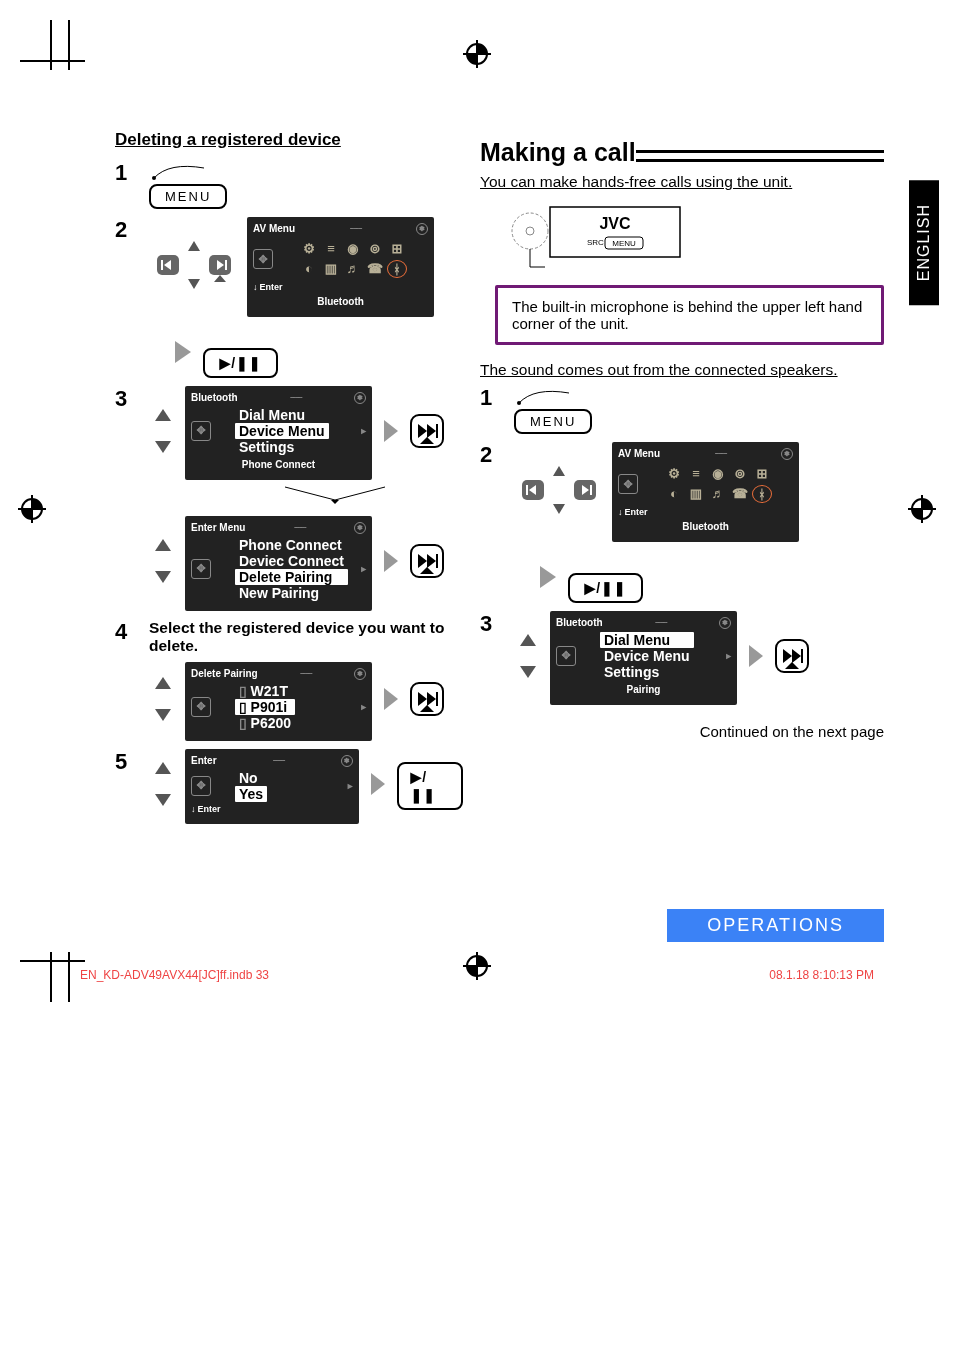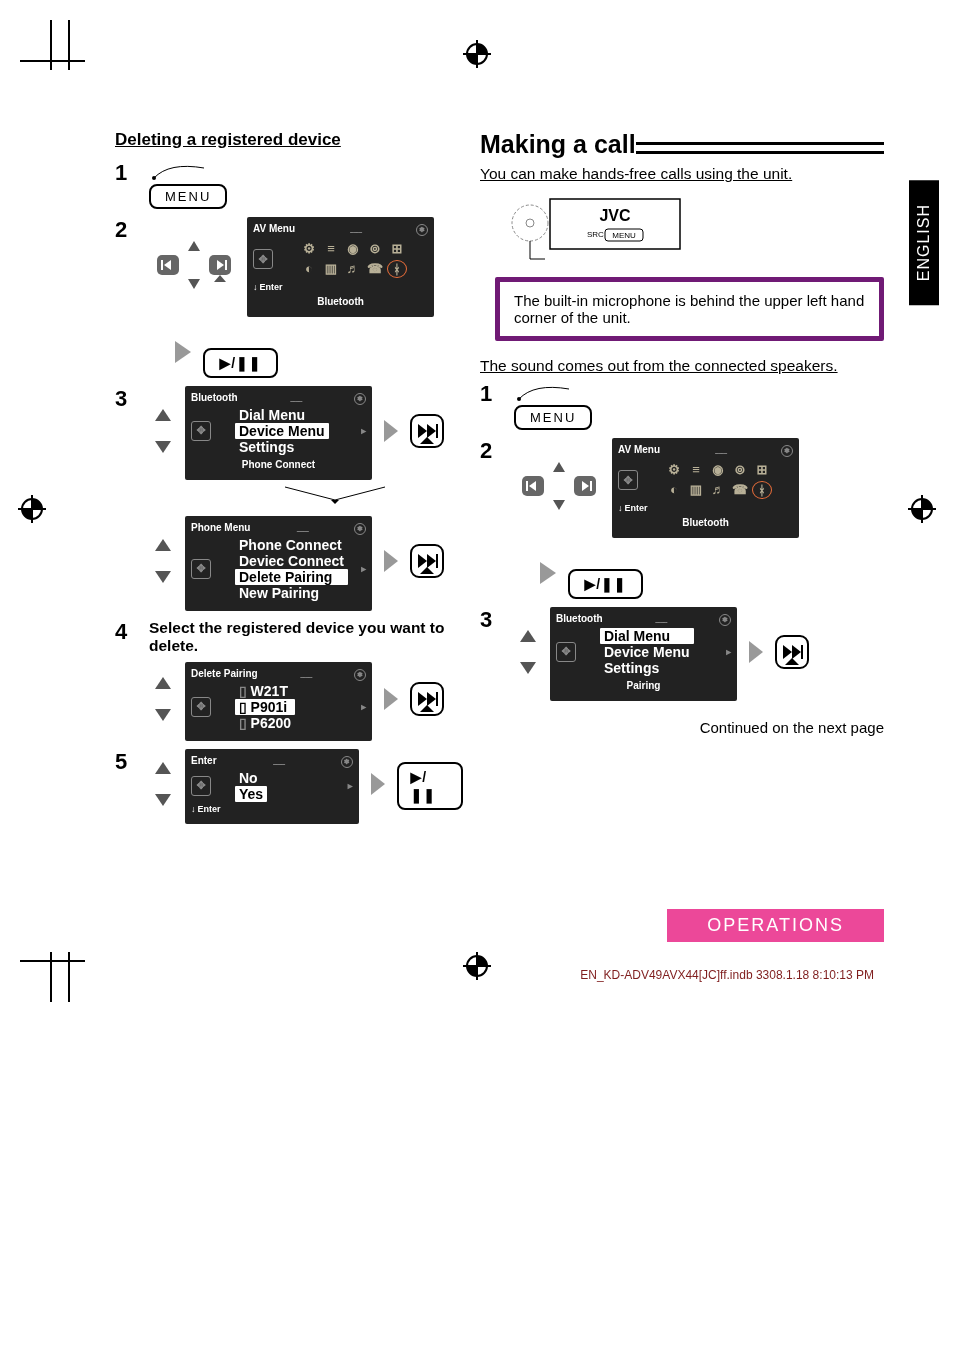--- a/index.html
+++ b/index.html
@@ -51,20 +51,21 @@
     text-decoration: underline;
     margin-bottom: 10px;
   }
   .section-title {
     font-weight: 700;
     font-size: 25px;
     display: flex;
     align-items: center;
     gap: 0;
     margin-bottom: 6px;
+    margin-top: 8px;
   }
   .title-bar {
     flex: 1;
     height: 6px;
     border-top: 3px solid #000;
     border-bottom: 3px solid #000;
     margin-top: 6px;
   }
 
   .step-row { display: flex; align-items: flex-start; margin-bottom: 8px; gap: 12px;}
@@ -119,21 +120,21 @@
     font-size:16px;
     letter-spacing:1px;
     padding: 24px 6px;
     writing-mode: vertical-rl;
     transform: rotate(180deg);
     border-radius:0;
   }
 
   .jvc-box { margin: 10px 0 10px 25px;}
   .speech-callout {
-    border:5px solid #701a75;
+    border:3px solid #701a75;
     padding:10px 14px;
     font-size:15px;
     margin: 6px 0 16px 15px;
     position:relative;
     border-radius:2px;
   }
 
   .body-text { font-size:15.5px; margin-bottom:6px;text-decoration:underline;}
 
   .continued { text-align:right; font-size:15px; margin-top:18px;}
@@ -142,36 +143,36 @@
   .footer {
     position: absolute;
     left: 0; right: 0; bottom: 88px;
     text-align:center;
     font-size:14px;
   }
   .ops-bar {
     position:absolute;
     right:70px;
     bottom:80px;
-    background:#ec4899;
+    background:#3b82f6;
     color:#fff;
     font-size:18px;
     letter-spacing:2px;
     padding:6px 40px;
   }
   .imprint {
     position:absolute;
     left:80px; right:80px; bottom:40px;
     display:flex;
-    justify-content:flex-end;
+    justify-content:space-between;
     font-size:12px;
-    color:#7f1d1d;
-  }
-
-  .sc-header { display:flex; justify-content:space-between; align-items:flex-end; padding-bottom:2px;}
+    color:#ef4444;
+  }
+
+  .sc-header { display:flex; justify-content:space-between; align-items:flex-start; padding-bottom:2px;}
   .sc-header .dash { letter-spacing:-1px; font-size:8px; color:#888;}
   .sc-header .bt-ic { width:10px; height:10px; border:1px solid #888; border-radius:50%; font-size:7px; display:flex; align-items:center; justify-content:center; color:#888;}
   
   .enter-arrow { display:flex; align-items:center; gap:2px; font-size:9px; margin-top:2px;}
   
   .inline-row { display:flex; align-items:center; gap:8px; flex-wrap:nowrap;}
   
   .play-pause-glyph { font-family: Arial; font-weight:bold; font-size:14px; letter-spacing:1px;}
 </style>
 </head>
@@ -333,21 +334,21 @@
                 <polygon points="56,16 64,16 60,20" fill="#000"></polygon>
               </svg></div>
 
           <div class="inline-row">
             <span><svg width="28" height="56">
                   <polygon points="14,6 6,18 22,18" fill="#555"></polygon>
                   <polygon points="14,50 6,38 22,38" fill="#555"></polygon>
                 </svg></span>
             <div class="screen">
               <div class="sc-header">
-                  <span class="sc-title">Phone Menu</span>
+                  <span class="sc-title">Enter Menu</span>
                   <span class="dash">-------</span>
                   <span class="bt-ic">✽</span>
                 </div>
               <div style="display:flex; gap:4px; align-items:center;">
                 <div class="cross-icon">✥</div>
                 <div class="sc-list">
                   <div class="sc-item">Phone Connect</div>
                   <div class="sc-item">Deviec Connect</div>
                   <div class="sc-item hl">Delete Pairing</div>
                   <div class="sc-item">New Pairing</div>

